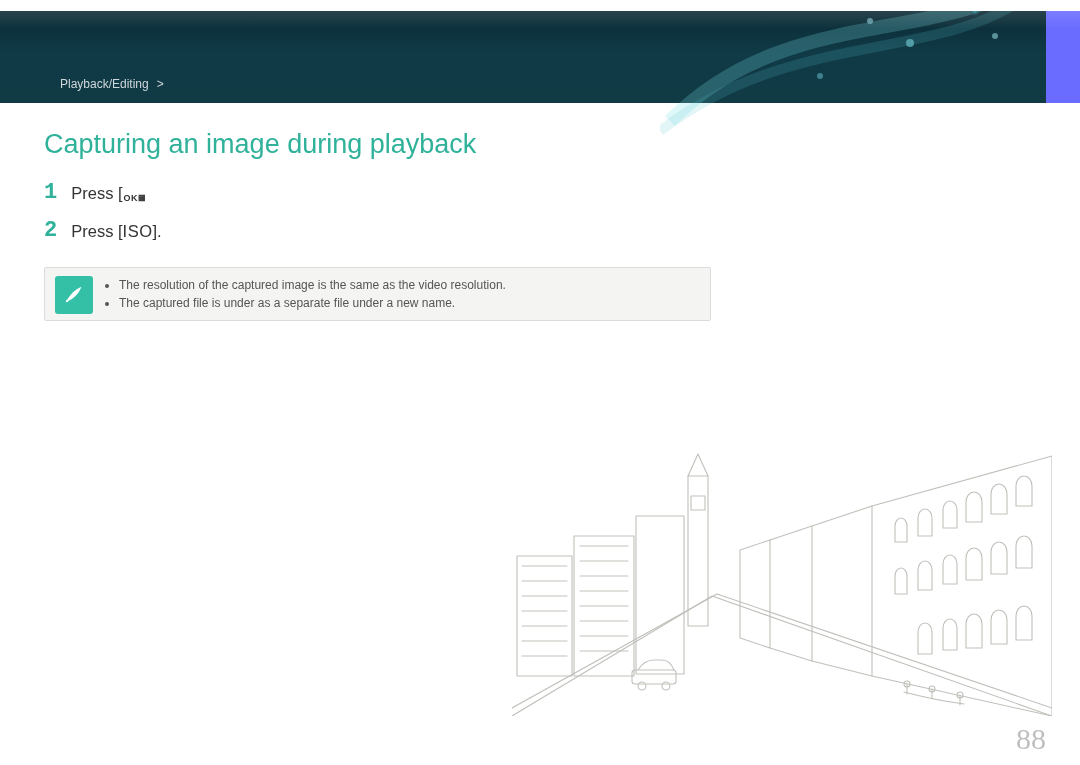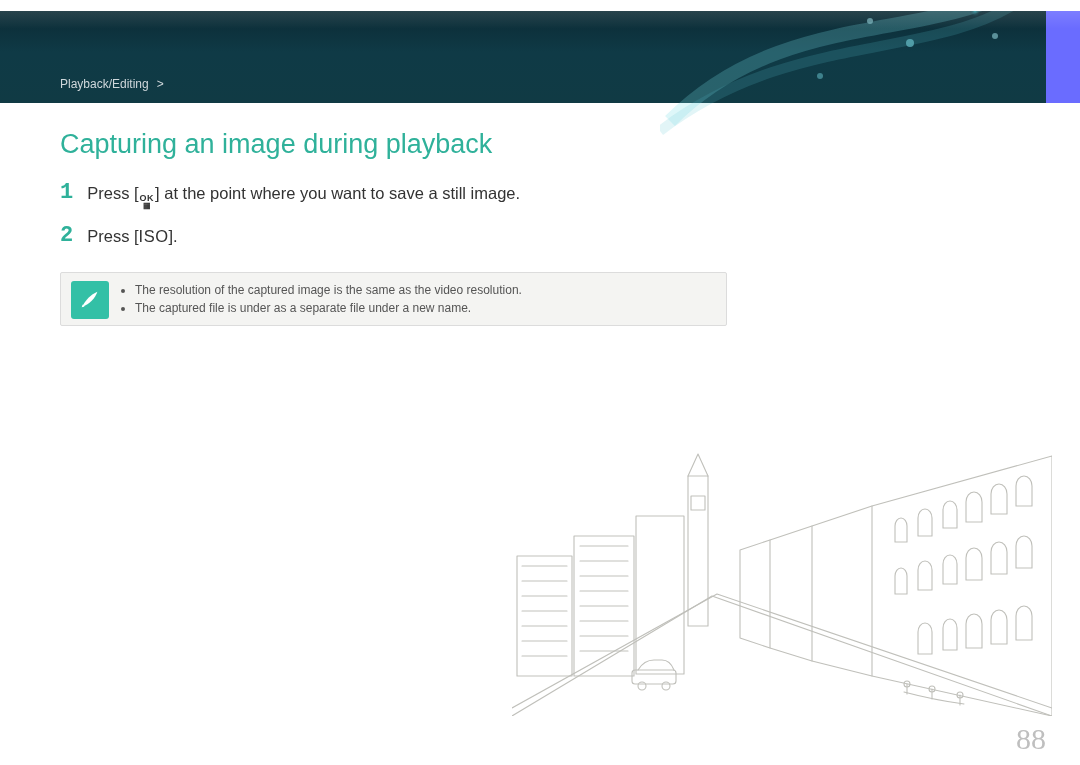--- a/index.html
+++ b/index.html
@@ -23,29 +23,29 @@
   .breadcrumb .chev { color: #cfd7db; font-size: 12px; padding: 0 2px; }
   .breadcrumb .crumb-title { color: #ffffff; font-size: 22px; font-weight: 300; letter-spacing: .3px; }
 
   
   .swirl { position: absolute; right: 60px; top: -30px; width: 360px; height: 160px; opacity: .7; }
 
   
   .side-accent { position: absolute; top: 0; right: 0; width: 34px; height: 92px; background: #6a6cff; }
 
   
-  .content { position: absolute; left: 60px; top: 118px; width: 620px; }
+  .content { position: absolute; left: 44px; top: 118px; width: 620px; }
   .h1 { color: #2fb19a; font-size: 27px; font-weight: 400; margin-bottom: 22px; }
 
   .steps { display: flex; flex-direction: column; gap: 16px; }
   .step { display: flex; gap: 14px; align-items: flex-start; }
   .step-num { color: #2fb19a; font-family: "Courier New", monospace; font-size: 22px; font-weight: 700; line-height: 1; }
   .step-text { font-size: 16.5px; color: #333; line-height: 1.35; max-width: 500px; }
   .ok-btn {
-    display: inline-flex; flex-direction: column; align-items: center; justify-content: center;
+    display: inline-flex; align-items: center; justify-content: center;
     font-size: 9px; font-weight: 700; line-height: .9; padding: 0 1px;
     border-radius: 2px; vertical-align: -2px;
   }
   .ok-btn .ok-top { font-size: 9px; letter-spacing: .5px; }
   .ok-btn .ok-bot { font-size: 8px; }
   .iso { font-weight: 400; letter-spacing: .5px; }
 
   
   .note {
     margin-top: 24px; width: 667px;
@@ -101,21 +101,21 @@
   <div class="content">
     <h1 class="h1">Capturing an image during playback</h1>
 
     <div class="steps">
       <div class="step">
         <div class="step-num">1</div>
         <div class="step-text">
           <span>Press [</span><span class="ok-btn">
               <span class="ok-top">OK</span>
               <span class="ok-bot">▦</span>
-            </span><span>] at the point where you want to save a still image.</span>
+            </span>
         </div>
       </div>
 
       <div class="step">
         <div class="step-num">2</div>
         <div class="step-text">
           <span>Press [</span><span class="iso">ISO</span><span>].</span>
         </div>
       </div>
     </div>

